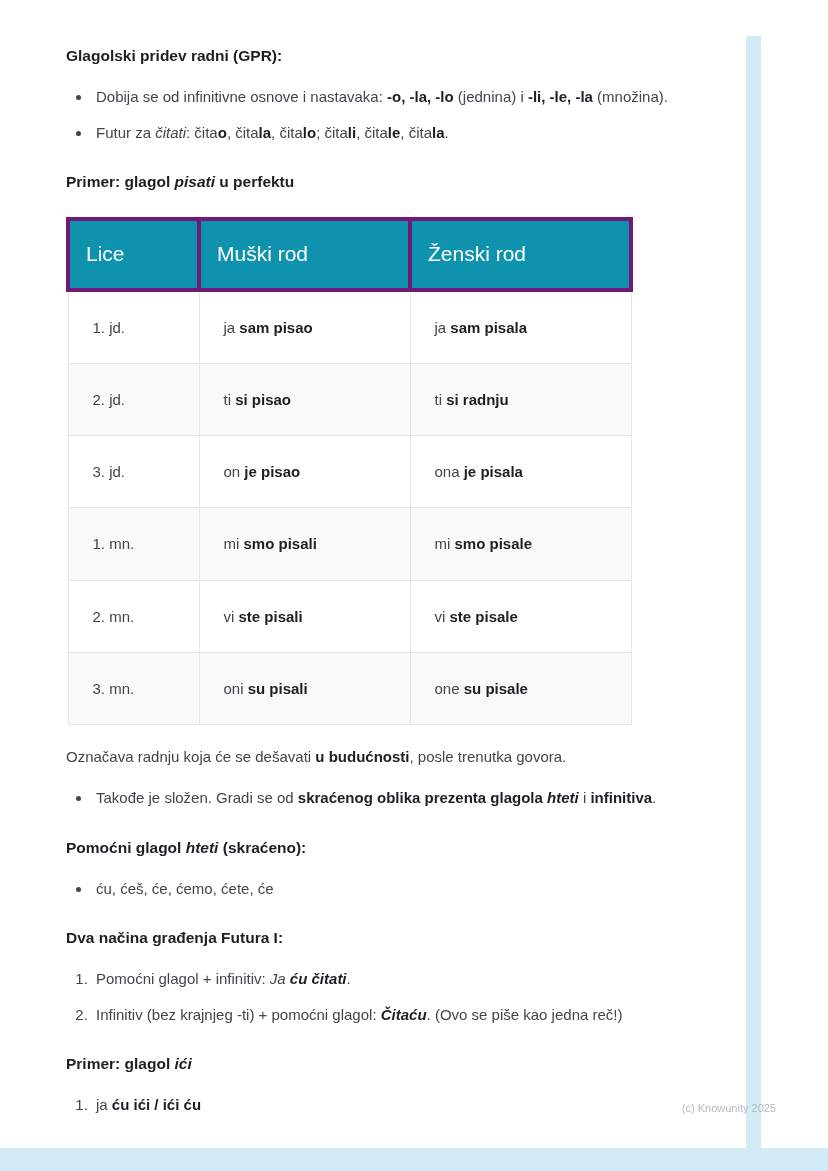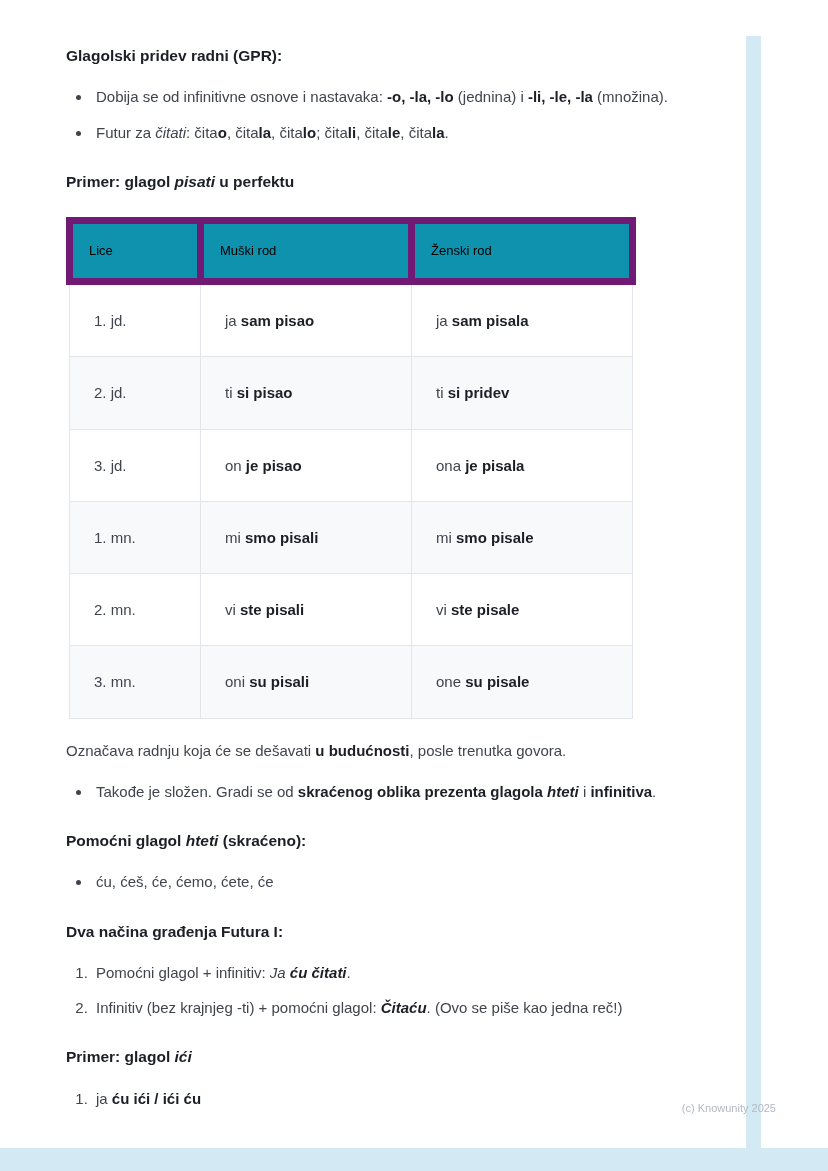--- a/index.html
+++ b/index.html
@@ -29,22 +29,22 @@
   p.para{margin:20px 0 0;}
   ul.bullets,ol.numbered{margin:18px 0 0;padding-left:26px;}
   ul.bullets li,ol.numbered li{margin-top:12px;padding-left:4px;}
   ul.bullets li:first-child,ol.numbered li:first-child{margin-top:0;}
   .b{font-weight:700;color:#1c1f26;}
   .i{font-style:italic;}
   table.grammar{
     border-collapse:collapse;table-layout:fixed;width:563px;margin-top:24px;
   }
   table.grammar th{
-    background:var(--table-header,#0f92ad);color:#000000;font-weight:400;
-    text-align:left;padding:17px 16px;font-size:13px;border:7px solid #701a75;
+    background:var(--table-header,#0f92ad);color:#ffffff;font-weight:400;
+    text-align:left;padding:17px 16px;font-size:21px;border:4px solid #701a75;
   }
   table.grammar td{
     padding:24px;border:1px solid #e2e6ea;font-size:15px;color:#40454d;
     background:#ffffff;
   }
   table.grammar tbody tr:nth-child(even) td{background:#f7f9fb;}
   .watermark{
     position:absolute;right:52px;top:1102px;font-size:11px;color:#b3b9c0;z-index:3;
   }
   .edge-v{
@@ -85,21 +85,21 @@
     </thead>
     <tbody>
       <tr>
         <td>1. jd.</td>
         <td><span>ja </span><span class="b">sam pisao</span></td>
         <td><span>ja </span><span class="b">sam pisala</span></td>
       </tr>
       <tr>
         <td>2. jd.</td>
         <td><span>ti </span><span class="b">si pisao</span></td>
-        <td><span>ti </span><span class="b">si pridev</span></td>
+        <td><span>ti </span><span class="b">si radnju</span></td>
       </tr>
       <tr>
         <td>3. jd.</td>
         <td><span>on </span><span class="b">je pisao</span></td>
         <td><span>ona </span><span class="b">je pisala</span></td>
       </tr>
       <tr>
         <td>1. mn.</td>
         <td><span>mi </span><span class="b">smo pisali</span></td>
         <td><span>mi </span><span class="b">smo pisale</span></td>

